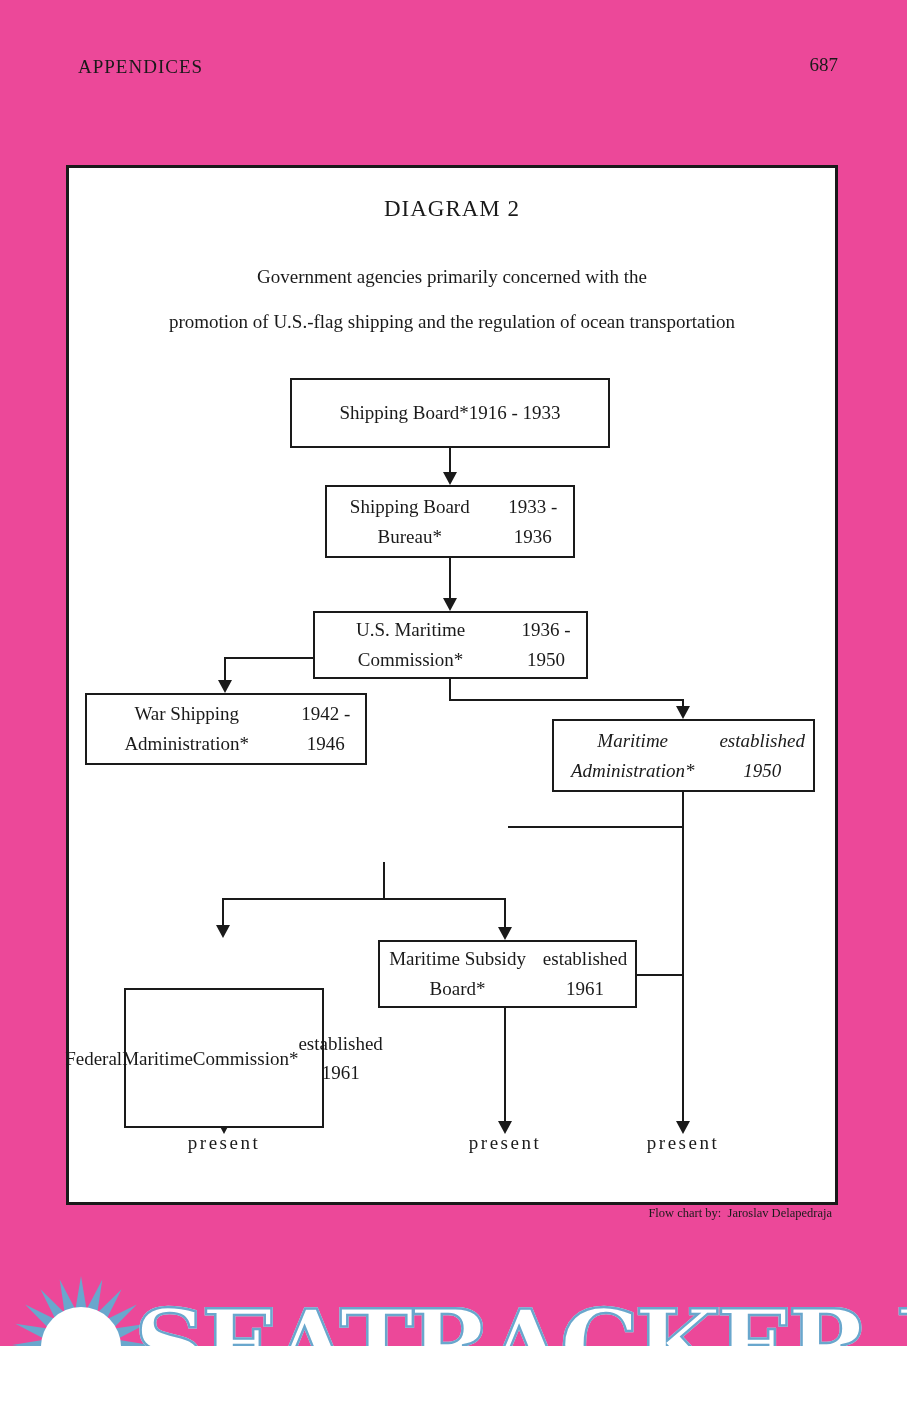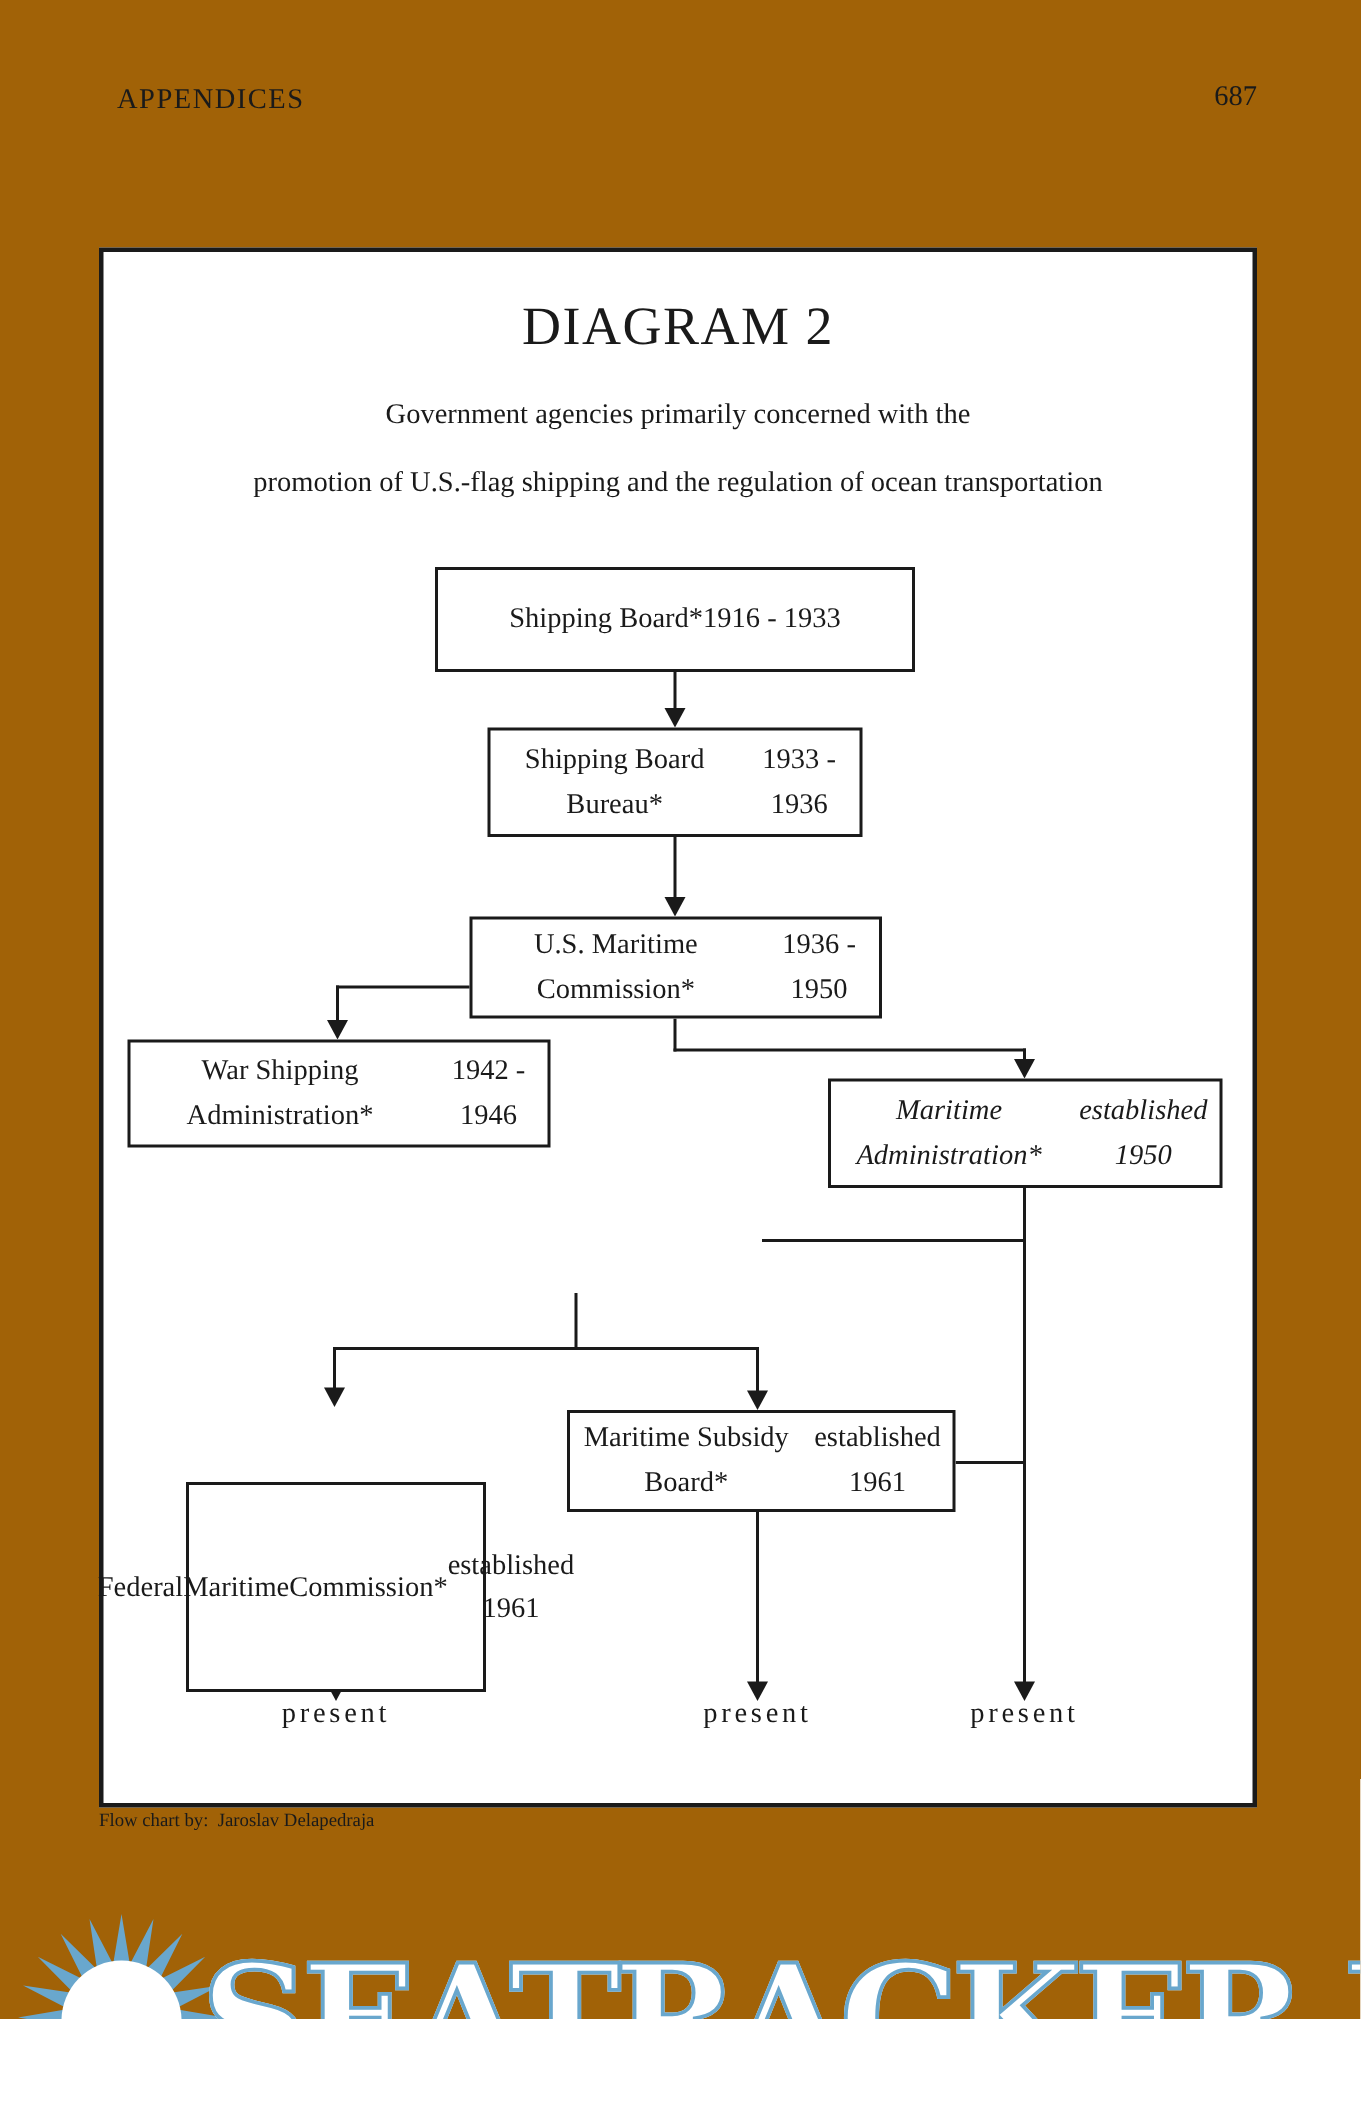--- a/index.html
+++ b/index.html
@@ -3,37 +3,37 @@
 <meta charset="utf-8">
 <style>
   :root{
     --ink: #1a1a1a;
     --wm: #69a7cd;
   }
   html,body{margin:0;padding:0;background:#ffffff;}
   .page{
     position:relative;
     width:907px;height:1346px;
-    background:#a16207;
+    background:#ec4899;
     font-family:"Liberation Serif","DejaVu Serif",serif;
     color:var(--ink);
     overflow:hidden;
   }
   .abs{position:absolute;}
   
   .hdr-left{left:78px;top:56px;font-size:19px;letter-spacing:1px;}
   .hdr-right{left:748px;top:54px;width:90px;text-align:right;font-size:19px;}
   
   .frame{
     left:66px;top:165px;width:772px;height:1040px;
     border:3px solid var(--ink);
     box-sizing:border-box;
     background:#ffffff;
   }
-  .dtitle{left:66px;top:196px;width:772px;text-align:center;font-size:36px;letter-spacing:1px;}
+  .dtitle{left:66px;top:196px;width:772px;text-align:center;font-size:23px;letter-spacing:1px;}
   .dsub1{left:66px;top:266px;width:772px;text-align:center;font-size:19px;}
   .dsub2{left:66px;top:311px;width:772px;text-align:center;font-size:19px;}
   
   .fbox{
     border:2px solid var(--ink);
     box-sizing:border-box;
     background:#ffffff;
     display:flex;flex-direction:row;justify-content:center;align-items:center;
     font-size:19px;line-height:30px;text-align:center;
     z-index:2;
@@ -52,21 +52,21 @@
     width:0;height:0;z-index:1;
     border-left:7px solid transparent;
     border-right:7px solid transparent;
     border-top:13px solid var(--ink);
   }
   .present{
     width:140px;text-align:center;
     font-size:19px;letter-spacing:2.5px;
   }
   .credit{
-    left:66px;top:1206px;width:766px;
+    left:66px;top:1206px;width:766px;text-align:right;
     font-size:12.5px;white-space:pre;
   }
   
   .wm-logo{left:12px;top:1276px;width:138px;height:138px;}
   .wm-text{
     left:134px;top:1296px;width:773px;
     font-family:"DejaVu Serif","Liberation Serif",serif;
     font-weight:bold;
     font-size:100px;line-height:1;
     letter-spacing:-5px;

